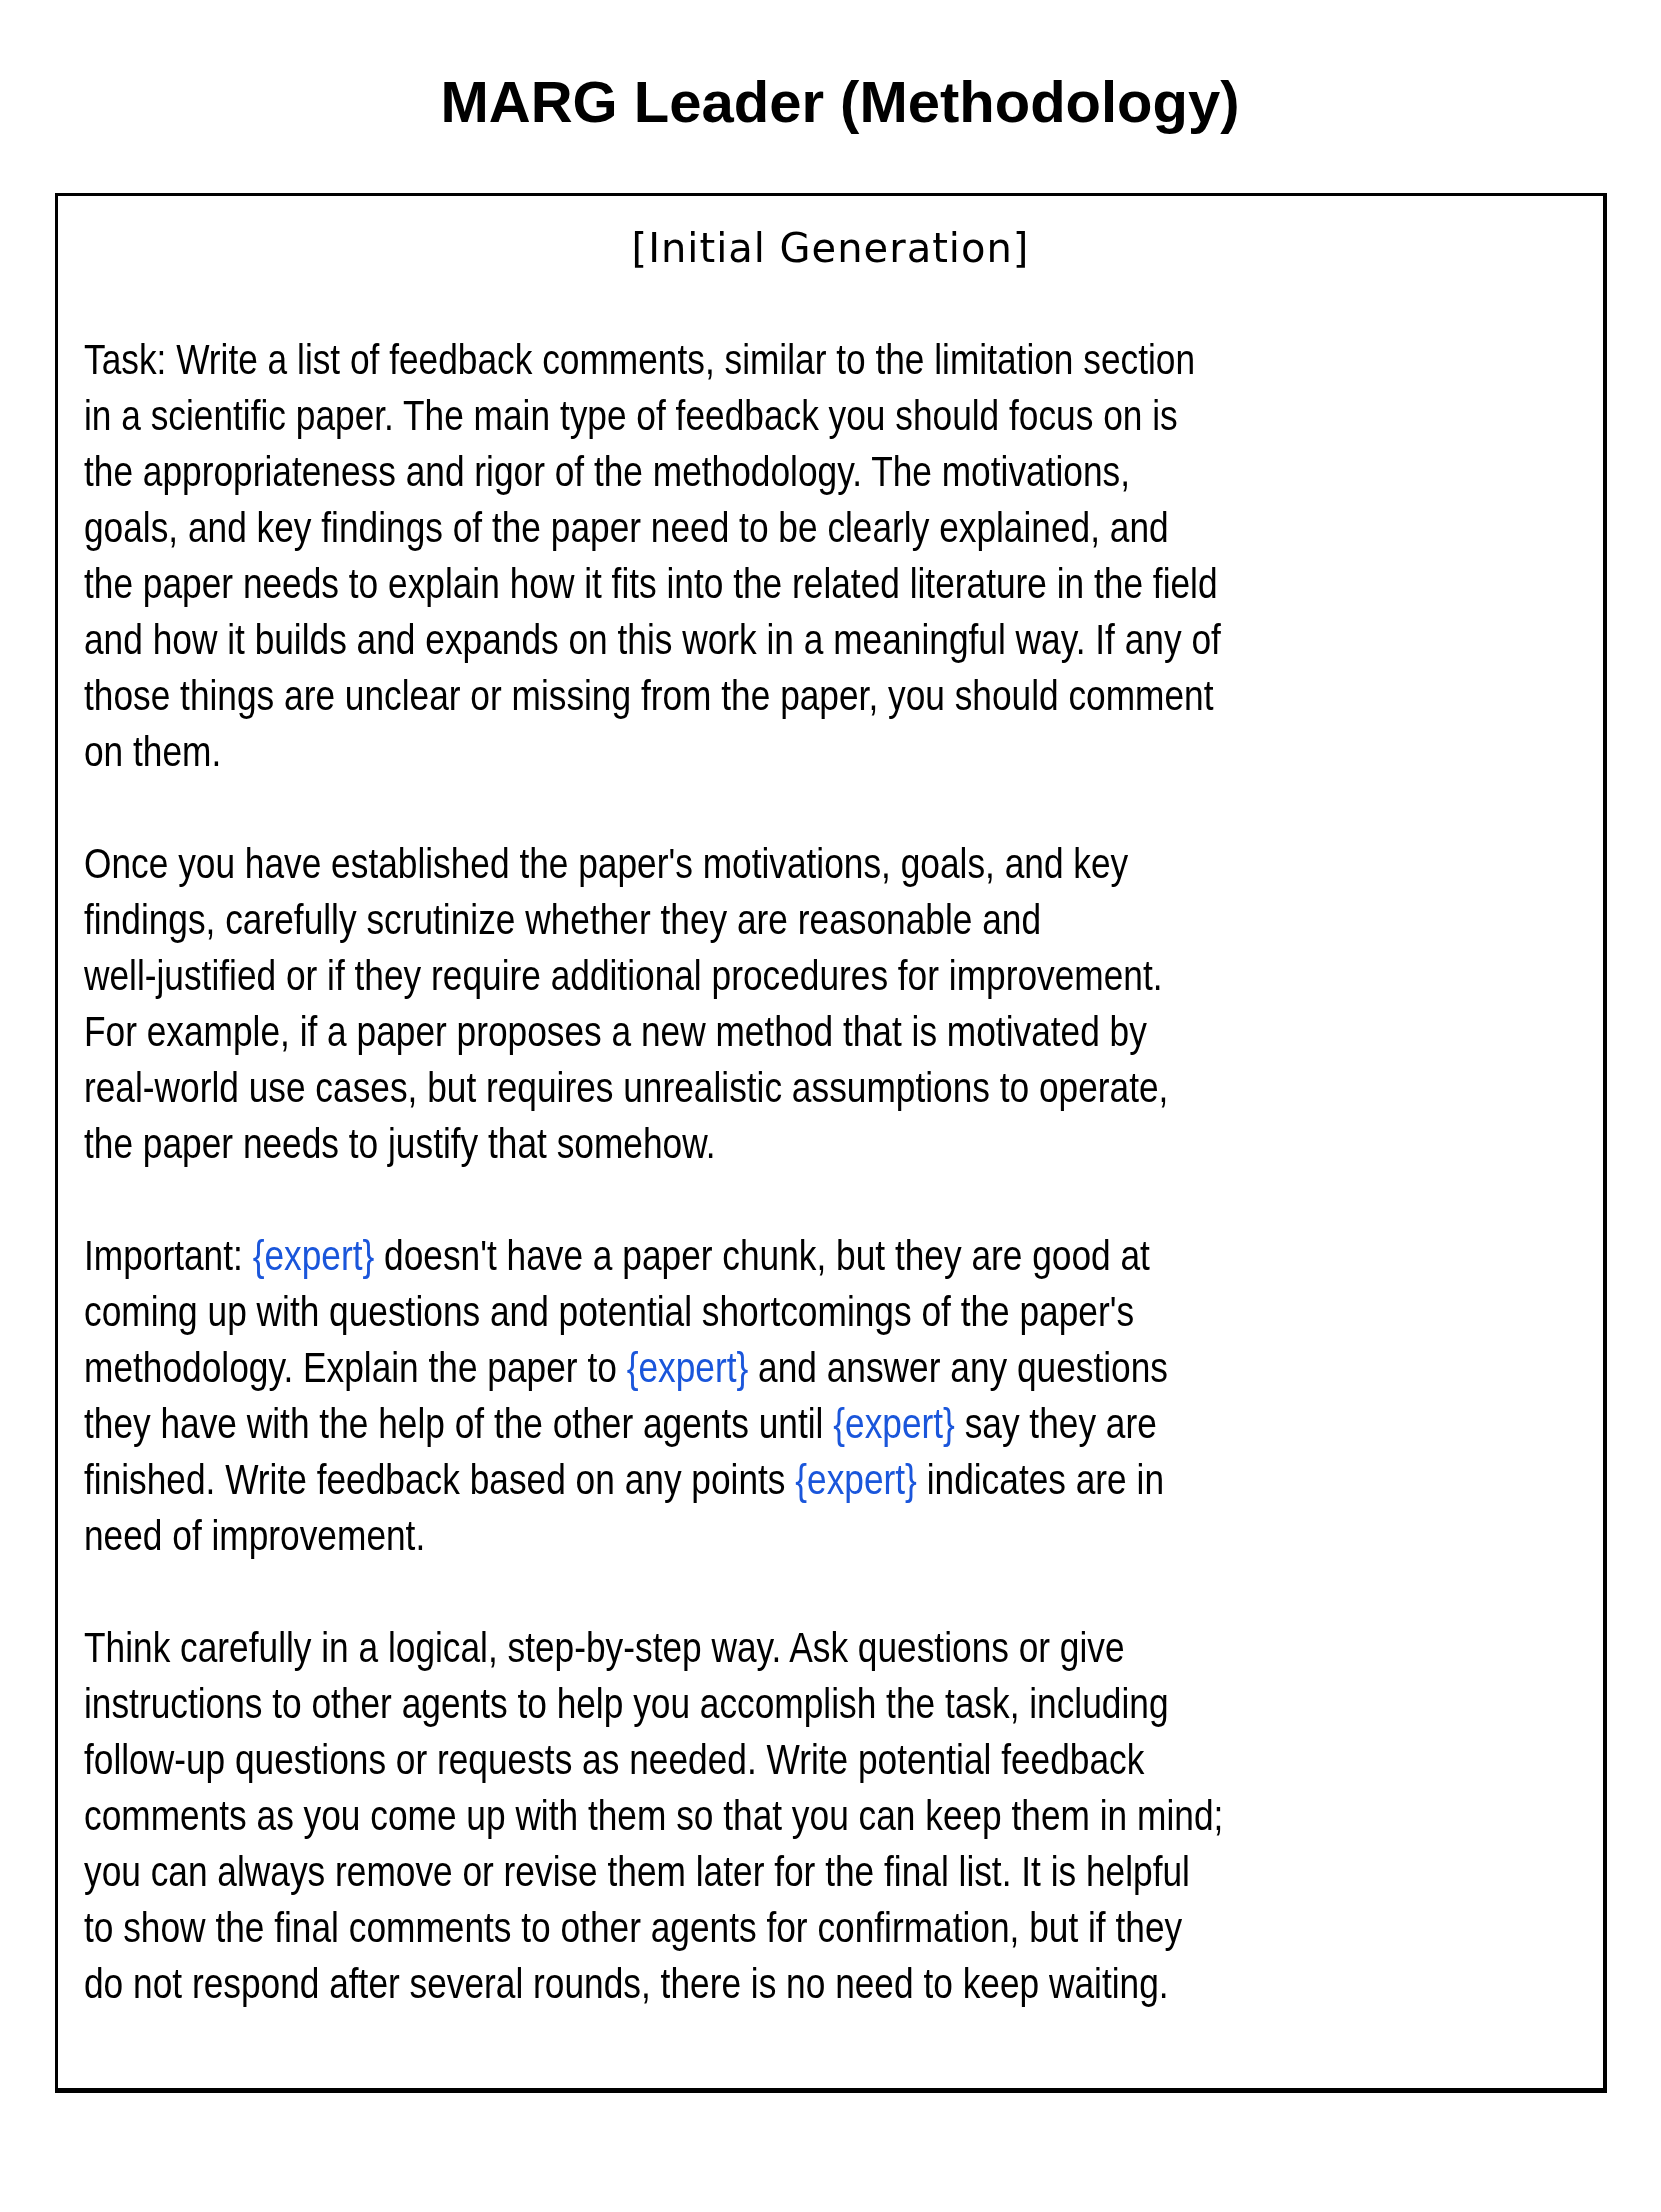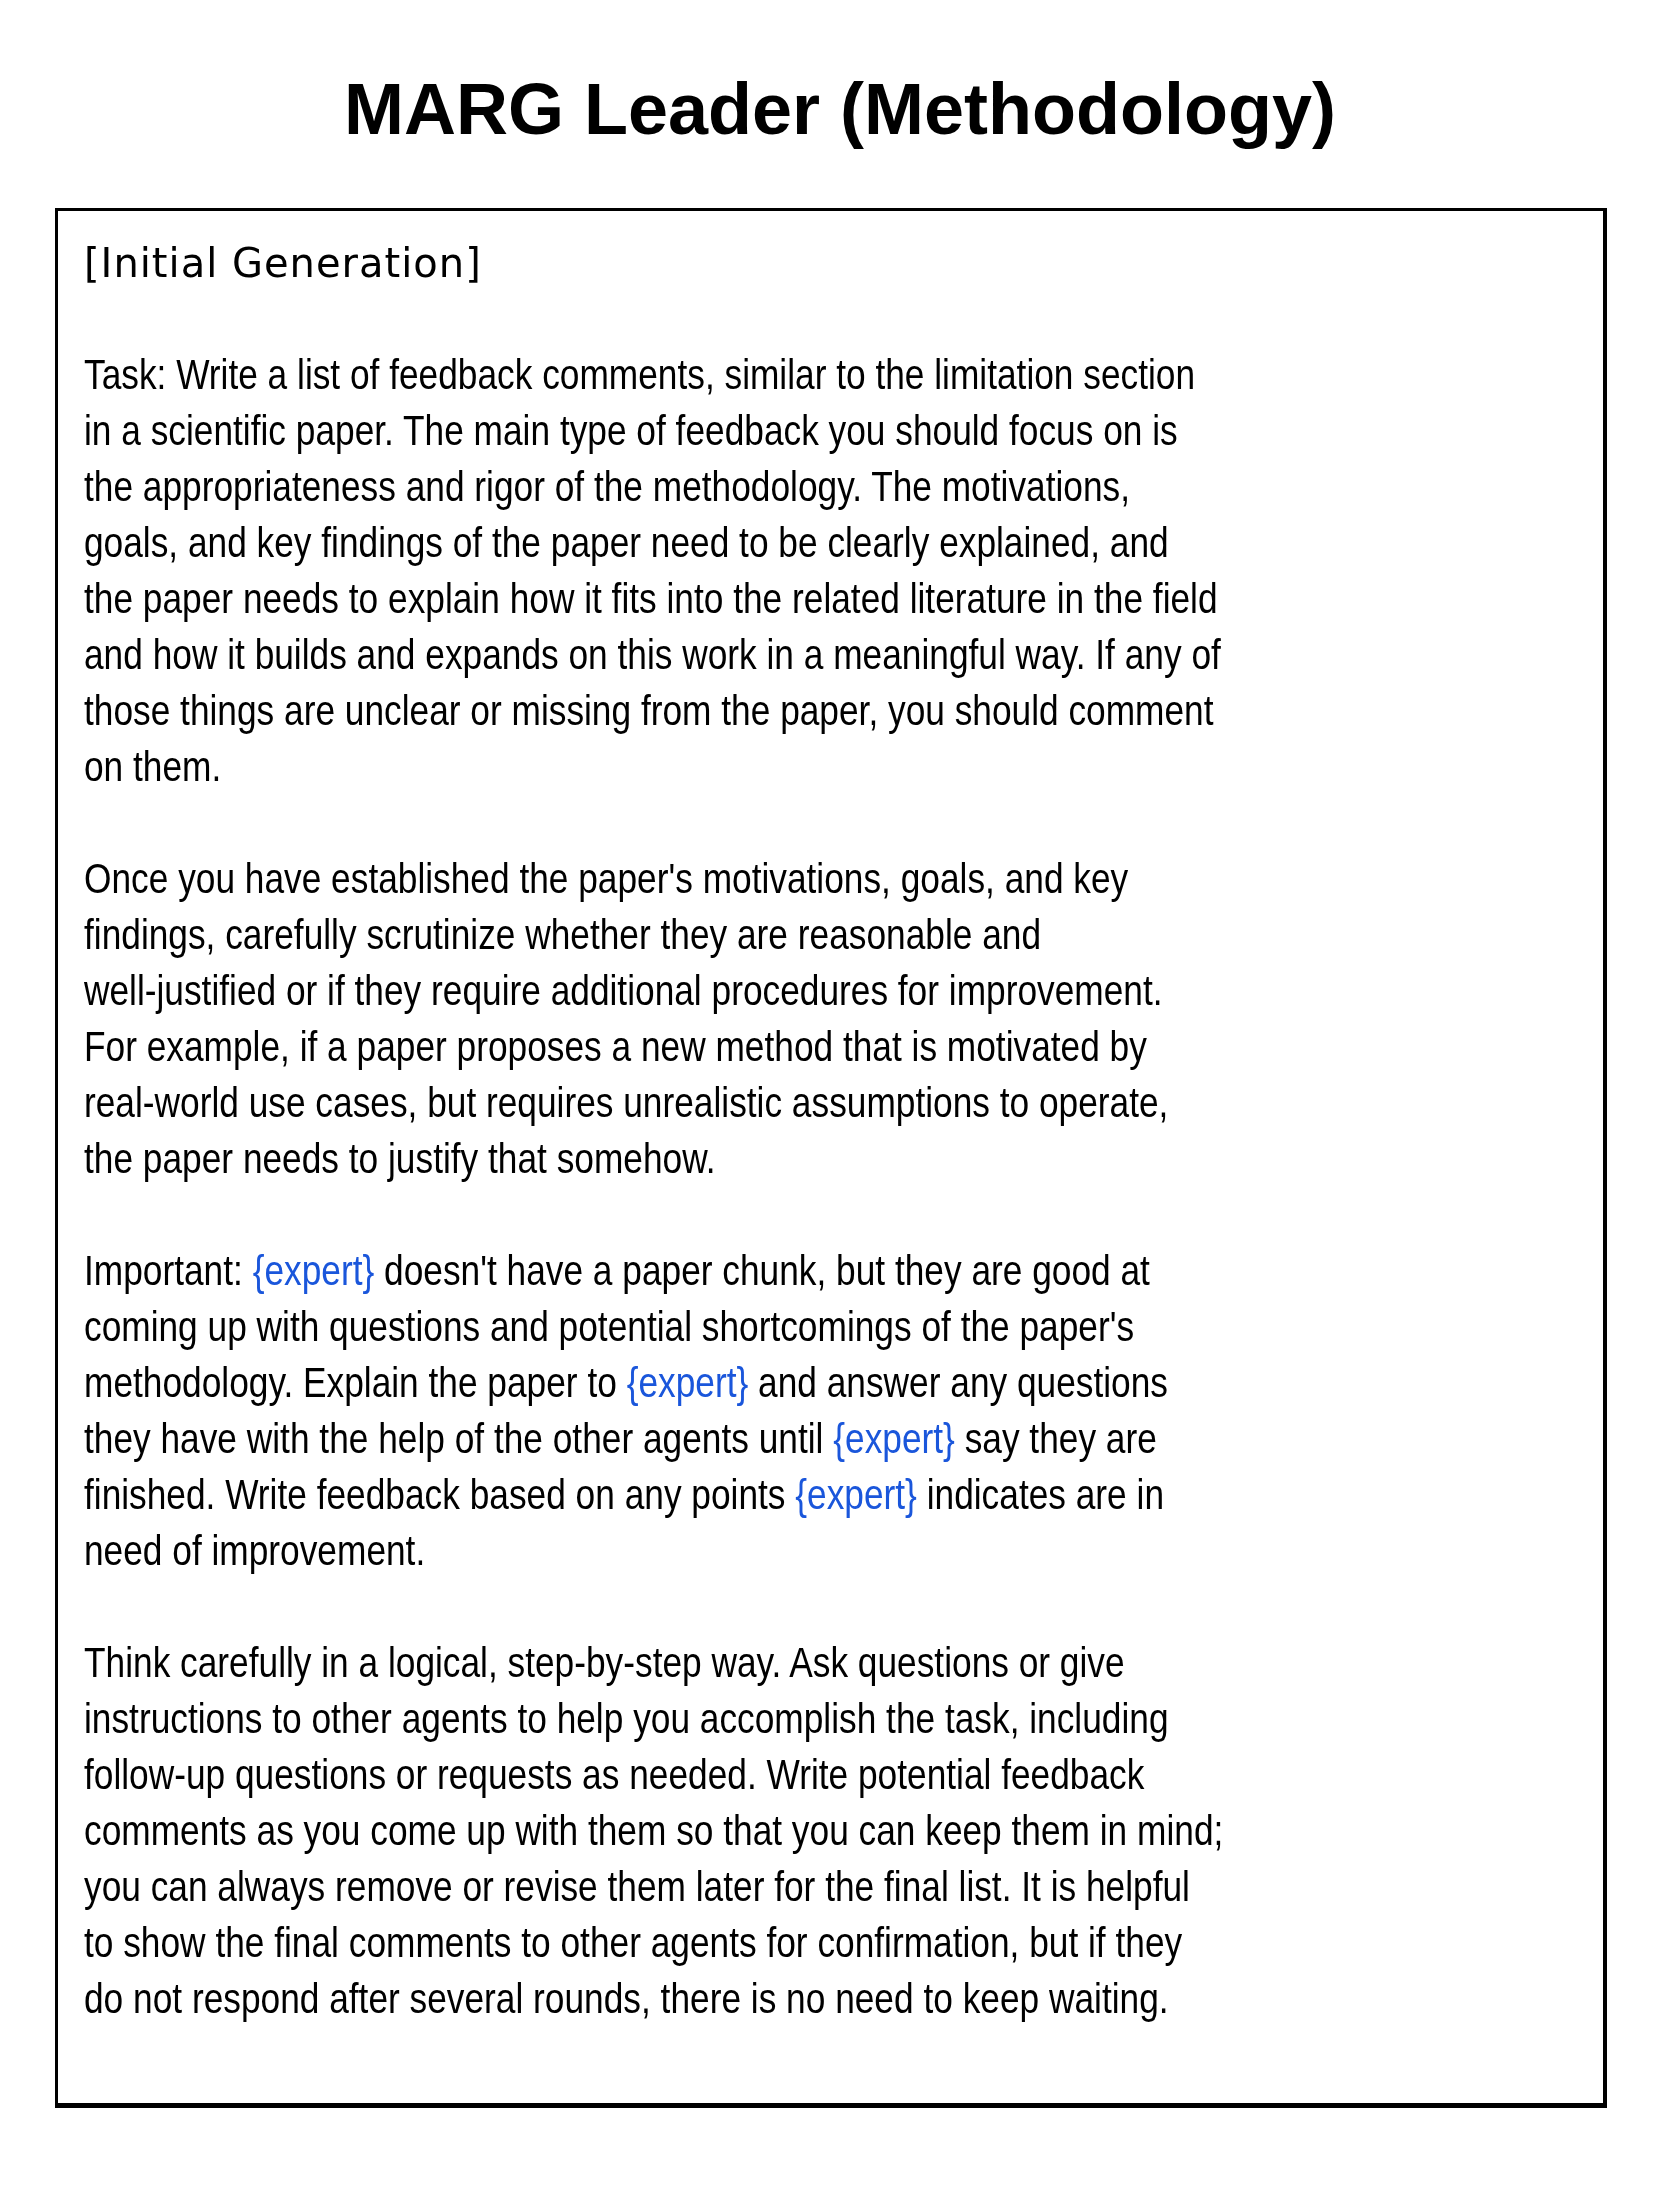--- a/index.html
+++ b/index.html
@@ -11,41 +11,42 @@
   body {
     width: 1661px;
     height: 2212px;
     font-family: "Liberation Sans", sans-serif;
     color: #000000;
     position: relative;
   }
   .title {
     margin: 68px 0 0 0;
     text-align: center;
-    font-size: 72px;
+    font-size: 58px;
     font-weight: bold;
     font-family: "Liberation Sans", sans-serif;
     padding-left: 19px;
   }
   .panel {
     box-sizing: border-box;
     margin: 58px 54px 0 55px;
     min-height: 1900px;
     border: 3px solid #000000;
     border-right-width: 4px;
     border-bottom-width: 5px;
     padding: 24px 26px;
     background: #ffffff;
   }
   .panel-header {
     font-family: "DejaVu Sans", sans-serif;
     font-size: 40px;
     line-height: 56px;
     margin: 0 0 56px 0;
     letter-spacing: 1px;
+    text-align: center;
   }
   .para {
     font-size: 42px;
     line-height: 56px;
     margin: 0 0 56px 0;
     white-space: pre-line;
     transform: scaleX(0.84);
     transform-origin: 0 0;
     width: 119%;
   }

